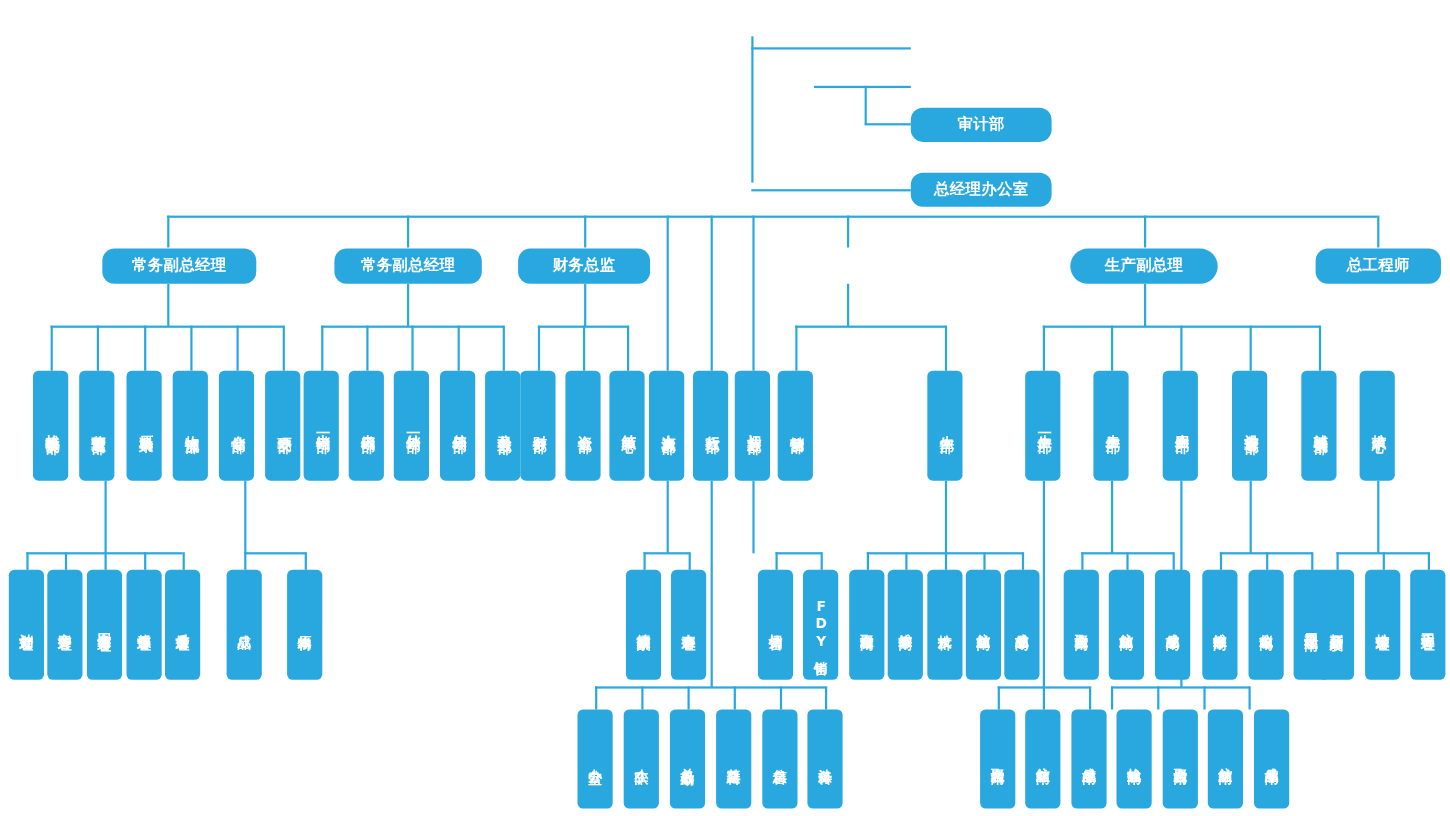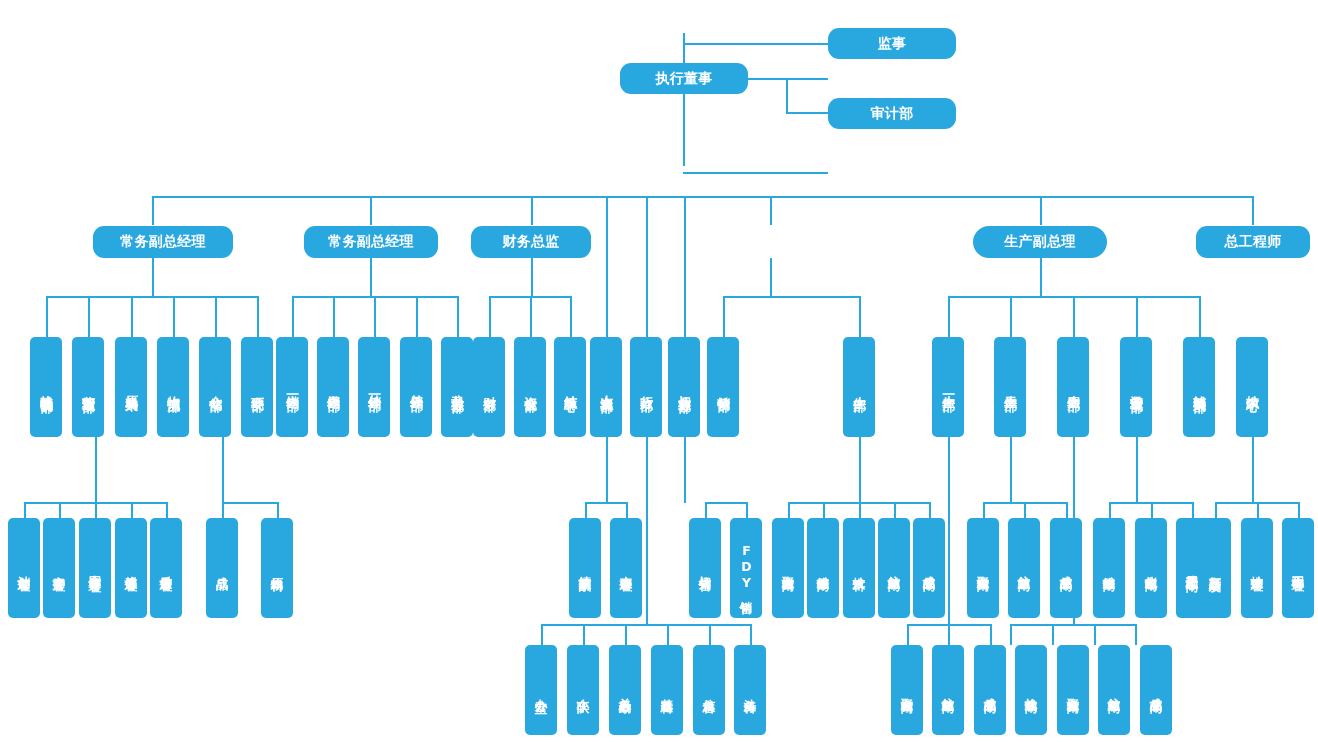--- a/index.html
+++ b/index.html
@@ -176,25 +176,24 @@
   <div class="ln v" style="left:1109px;top:502px;height:16px;"></div>
   <div class="ln v" style="left:1151px;top:502px;height:16px;"></div>
   <div class="ln v" style="left:1192px;top:502px;height:16px;"></div>
 
   <div class="ln v" style="left:1252px;top:437px;height:66px;"></div>
   <div class="ln h" style="left:1215px;top:502px;width:84px;"></div>
   <div class="ln v" style="left:1215px;top:502px;height:16px;"></div>
   <div class="ln v" style="left:1257px;top:502px;height:16px;"></div>
   <div class="ln v" style="left:1298px;top:502px;height:16px;"></div>
 
-  <div class="node h" style="left:828px;top:28px;width:128px;height:31px;">监事</div>
-
-  <div class="node h" style="left:620px;top:63px;width:128px;height:31px;">执行董事</div>
+
   <div class="node h" style="left:828px;top:98px;width:128px;height:31px;">审计部</div>
 
+  <div class="node h" style="left:828px;top:157px;width:128px;height:31px;">总经理办公室</div>
 
   <div class="node h" style="left:93px;top:226px;width:140px;height:32px;">常务副总经理</div>
   <div class="node h" style="left:304px;top:226px;width:134px;height:32px;">常务副总经理</div>
   <div class="node h" style="left:471px;top:226px;width:120px;height:32px;">财务总监</div>
   <div class="node h" style="left:973px;top:226px;width:134px;height:32px;border-radius:16px;">生产副总理</div>
   <div class="node h" style="left:1196px;top:226px;width:114px;height:32px;">总工程师</div>
 
   <div class="node v" style="left:30px;top:337px;width:32px;height:100px;">战略投资部</div>
   <div class="node v" style="left:72px;top:337px;width:32px;height:100px;">营运管理部</div>
   <div class="node v" style="left:115px;top:337px;width:32px;height:100px;">原料采购</div>

